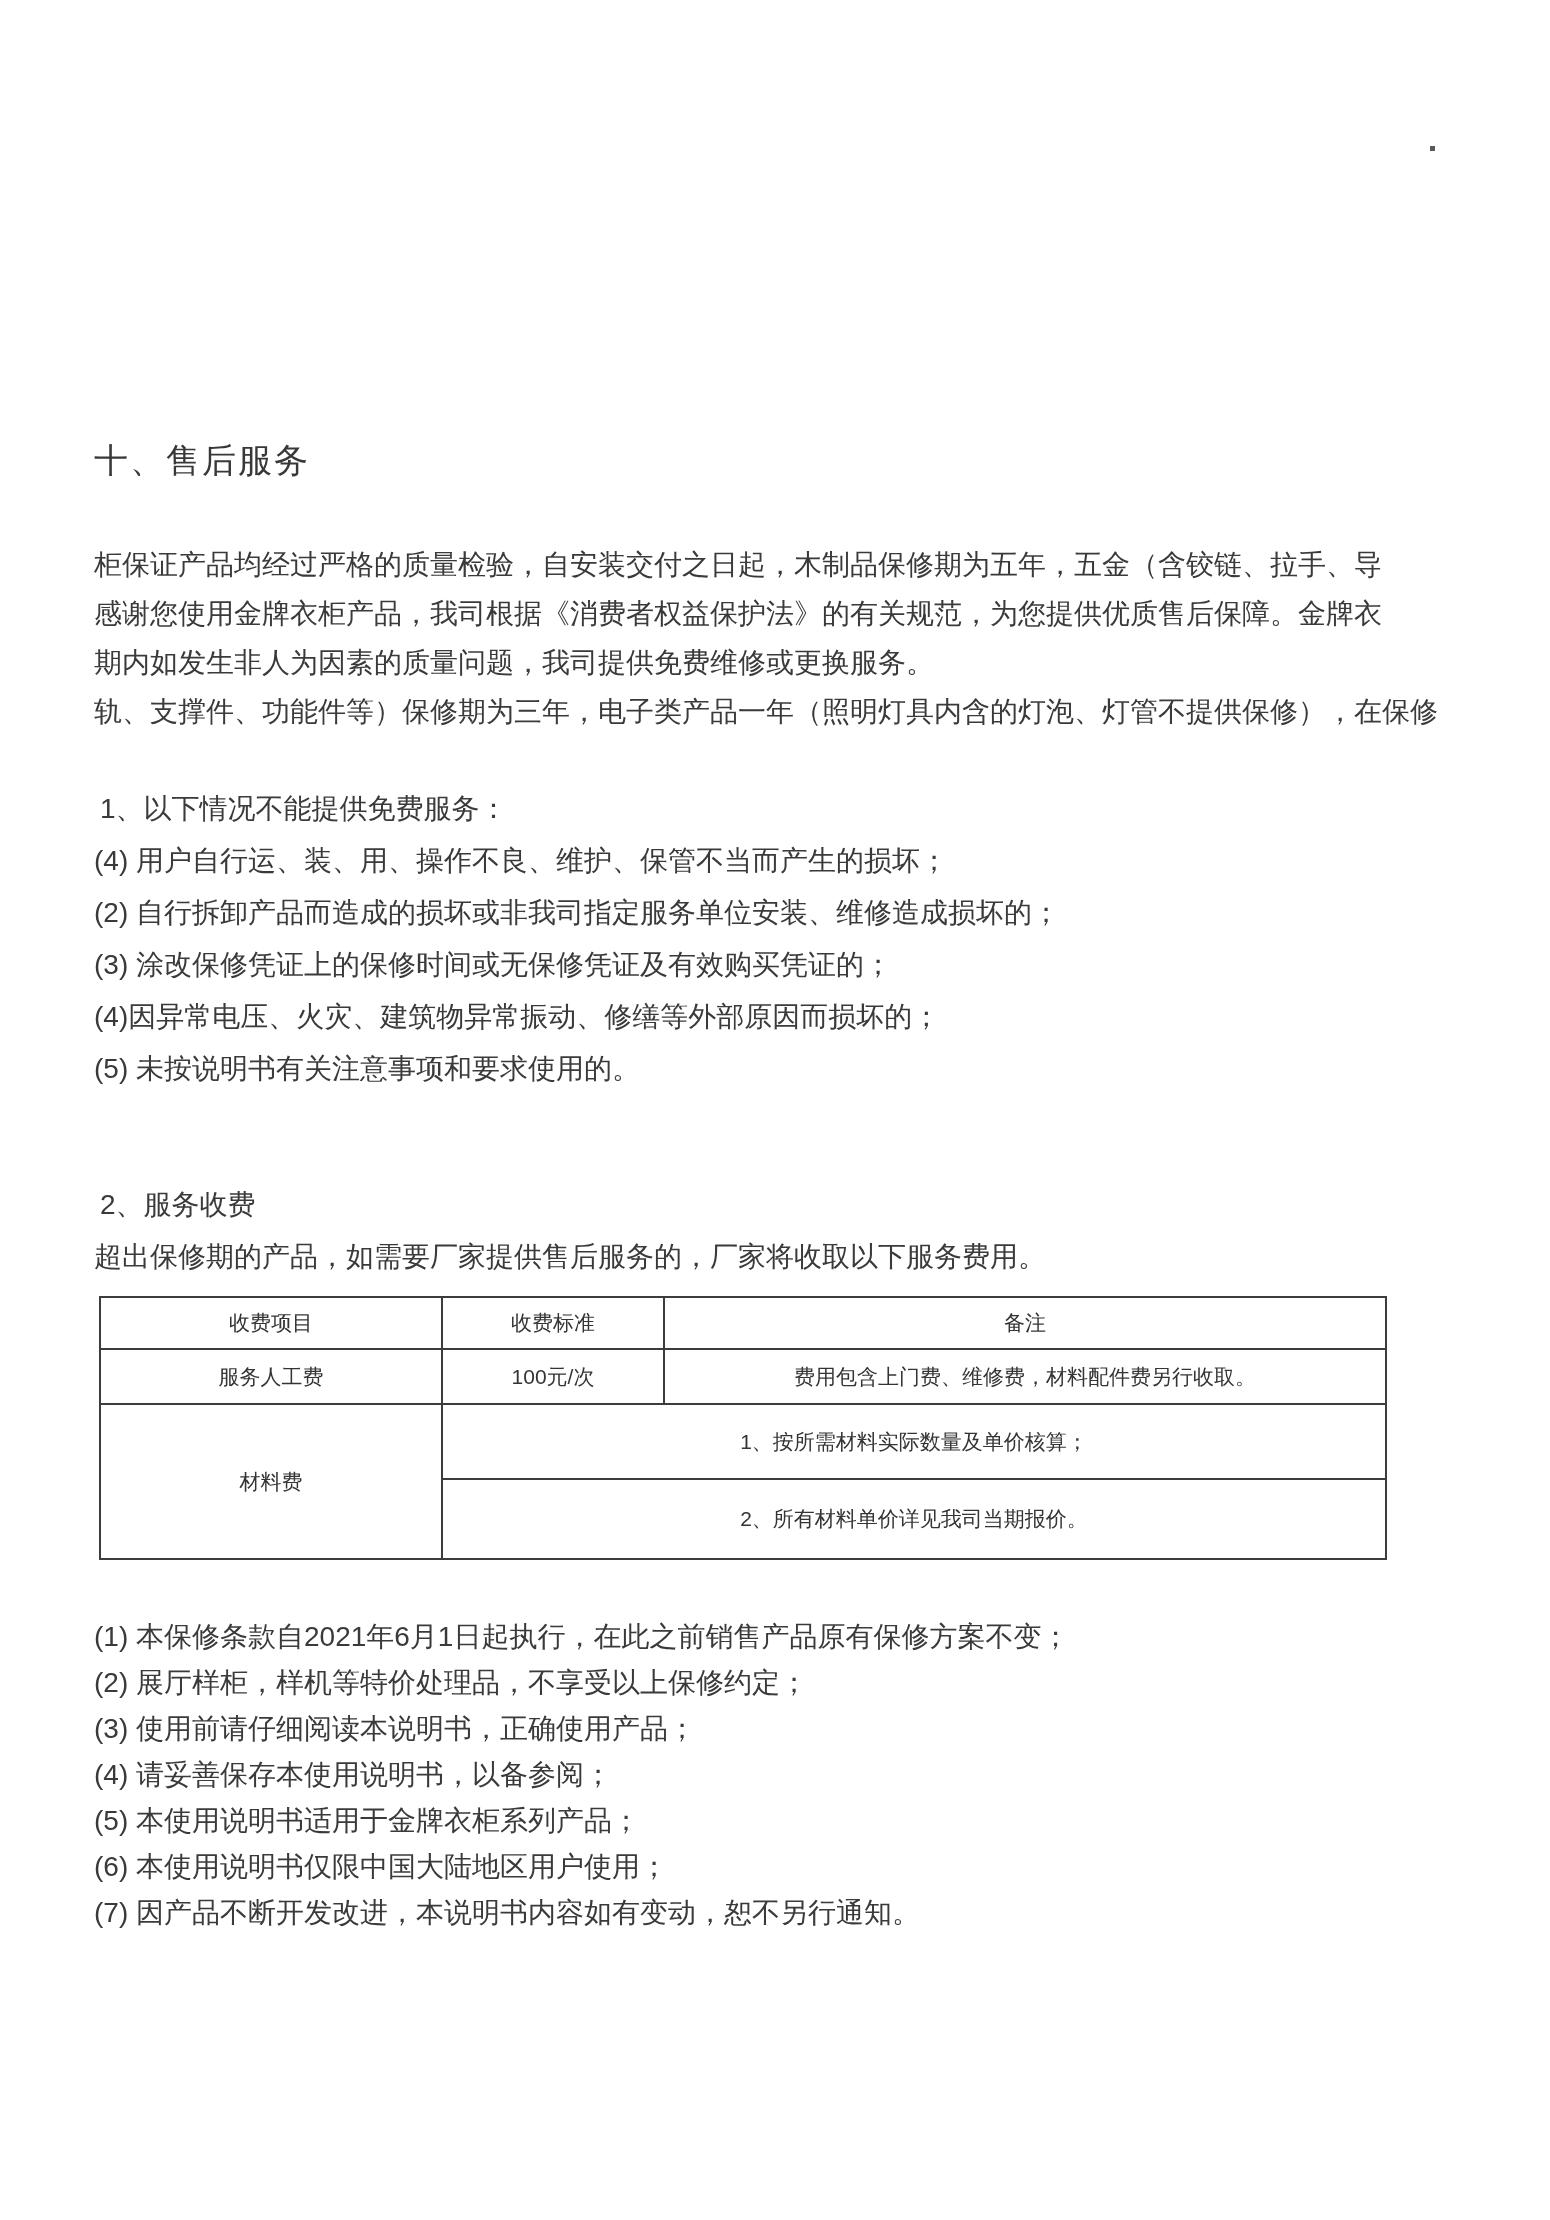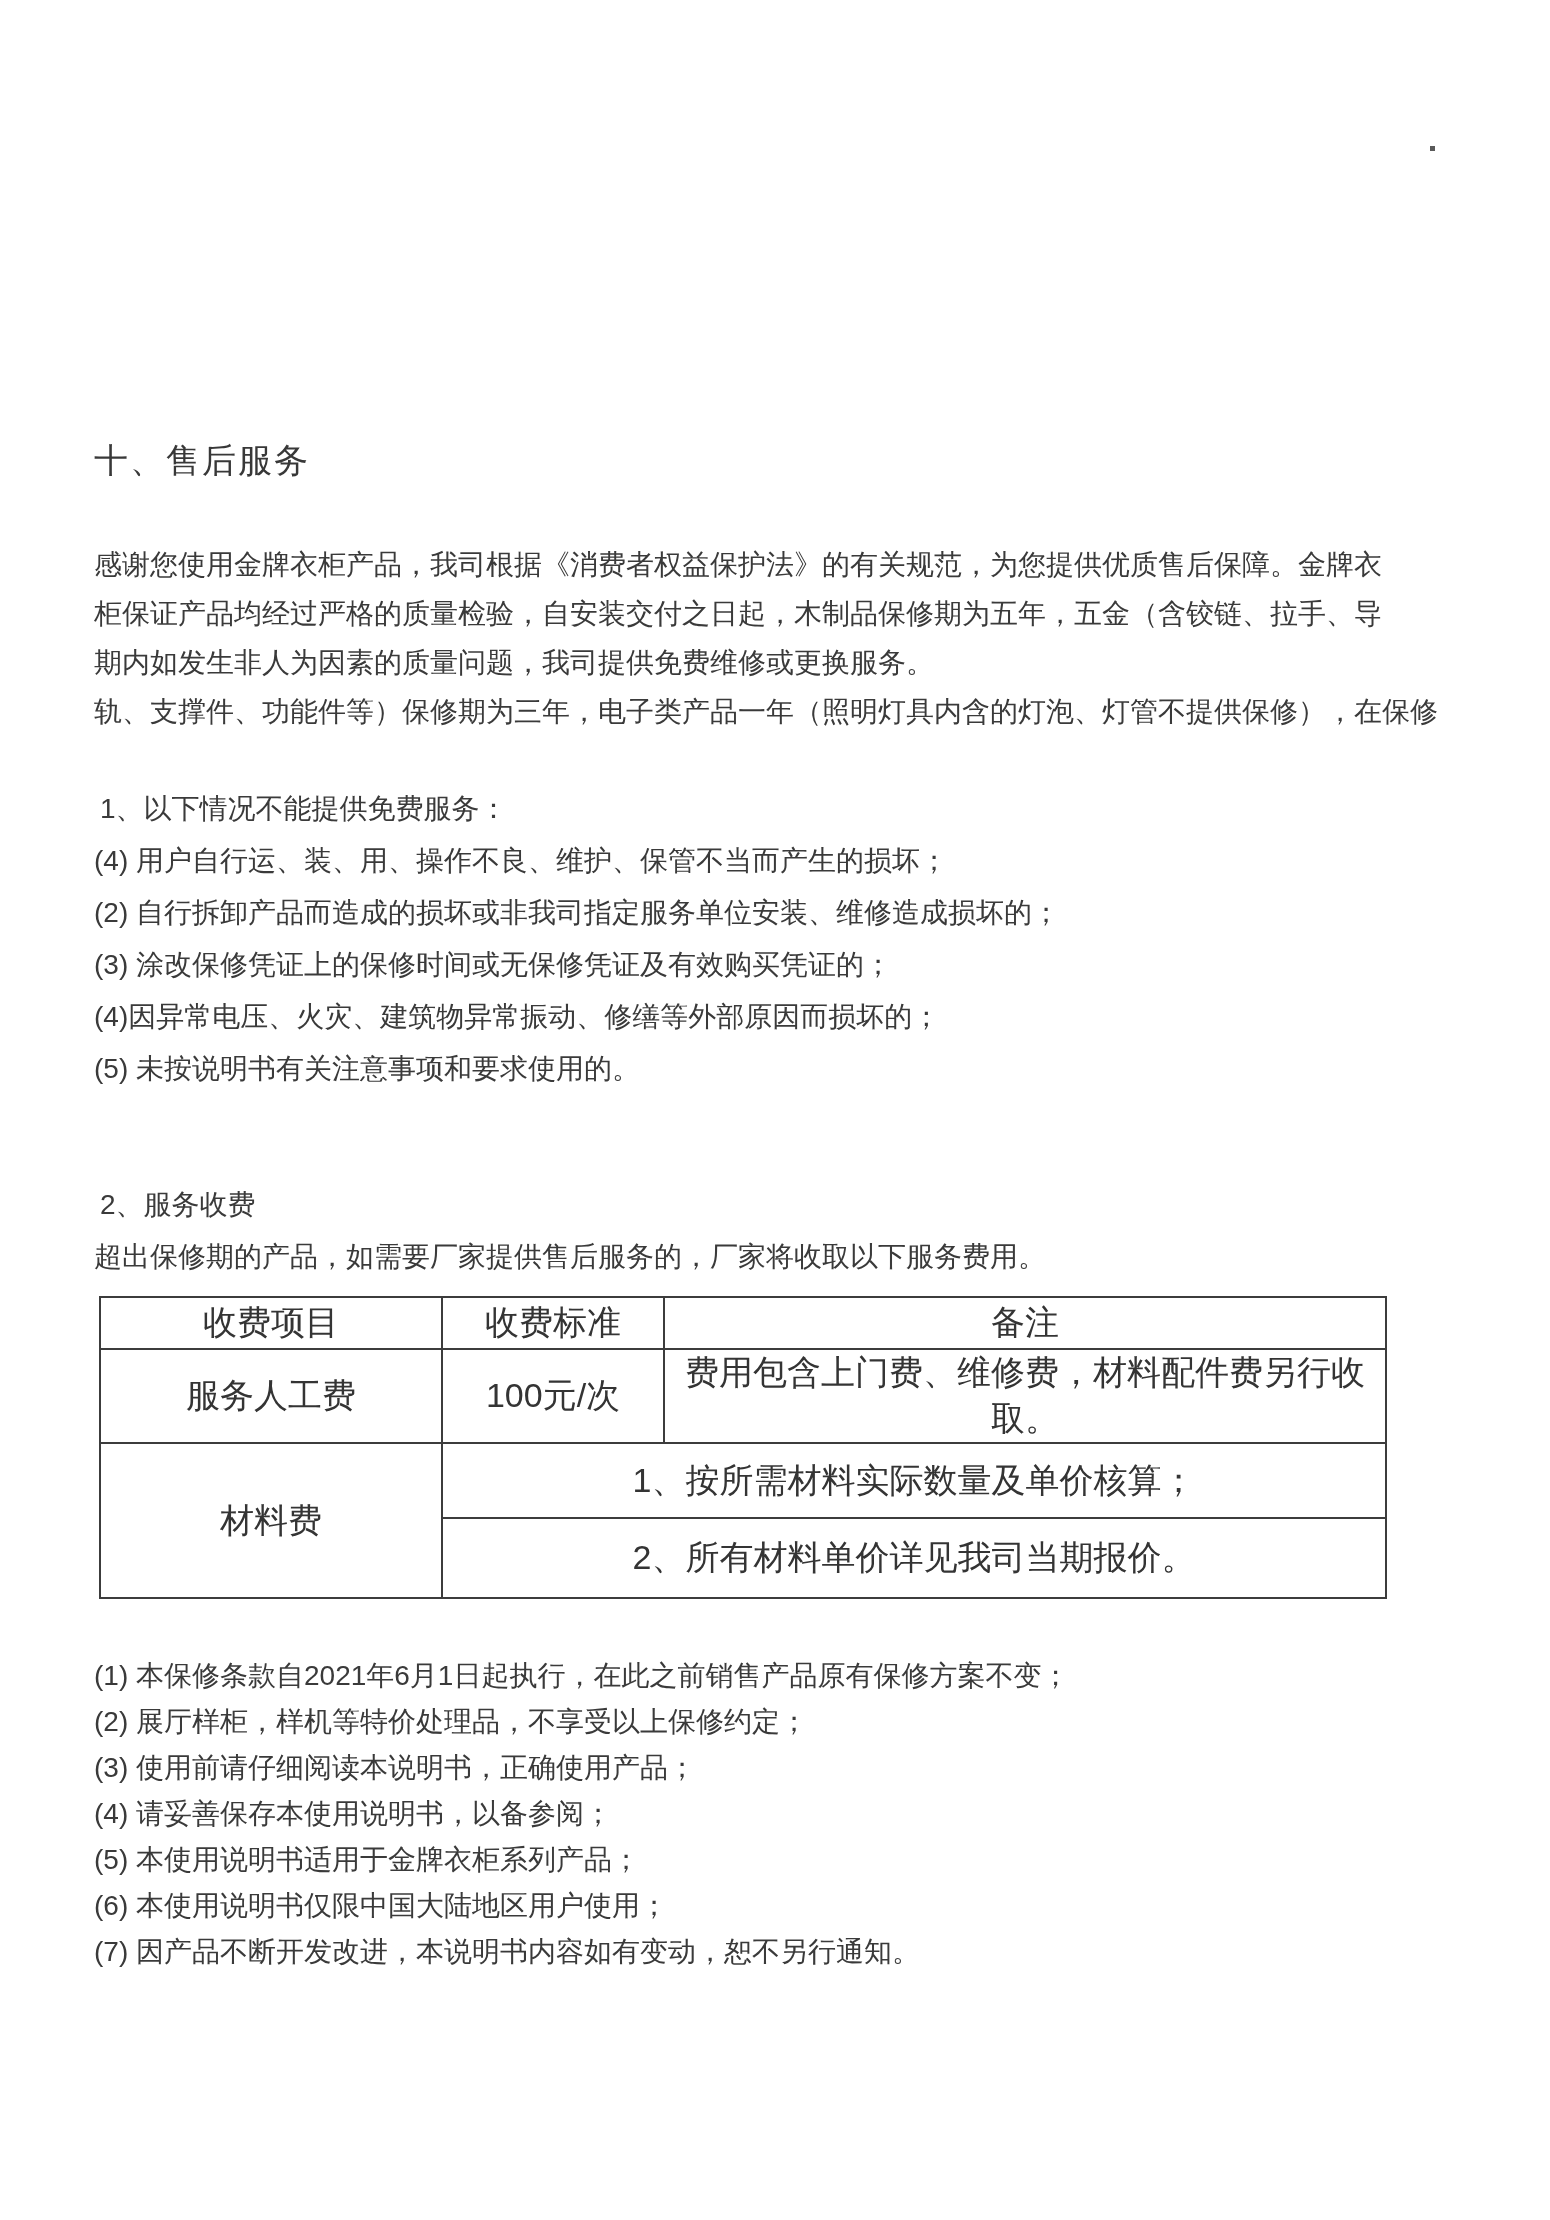--- a/index.html
+++ b/index.html
@@ -62,21 +62,21 @@
   }
   .h-indent {
     padding-left: 6px;
   }
   .fee-table {
     margin-top: 13px;
     margin-left: 5px;
     width: 1286px;
     border-collapse: collapse;
     table-layout: fixed;
-    font-size: 34px;
+    font-size: 21px;
     color: #343434;
     padding-left: 48px;
   }
   .fee-table th,
   .fee-table td {
     border: 2px solid #3c3c3c;
     text-align: center;
     vertical-align: middle;
     font-weight: 400;
     padding: 0;
@@ -100,22 +100,22 @@
 
 <div class="page">
 
   <div class="stray-dot"></div>
 
   <div class="doc">
 
     <div class="title">十、售后服务</div>
 
     <div class="intro">
+      <div class="line">柜保证产品均经过严格的质量检验，自安装交付之日起，木制品保修期为五年，五金（含铰链、拉手、导</div>
       <div class="line">感谢您使用金牌衣柜产品，我司根据《消费者权益保护法》的有关规范，为您提供优质售后保障。金牌衣</div>
-      <div class="line">柜保证产品均经过严格的质量检验，自安装交付之日起，木制品保修期为五年，五金（含铰链、拉手、导</div>
       <div class="line">期内如发生非人为因素的质量问题，我司提供免费维修或更换服务。</div>
       <div class="line">轨、支撑件、功能件等）保修期为三年，电子类产品一年（照明灯具内含的灯泡、灯管不提供保修），在保修</div>
     </div>
 
     <div class="sec1">
       <div class="line h-indent">1、以下情况不能提供免费服务：</div>
       <div class="line">(4) 用户自行运、装、用、操作不良、维护、保管不当而产生的损坏；</div>
       <div class="line">(2) 自行拆卸产品而造成的损坏或非我司指定服务单位安装、维修造成损坏的；</div>
       <div class="line">(3) 涂改保修凭证上的保修时间或无保修凭证及有效购买凭证的；</div>
       <div class="line">(4)因异常电压、火灾、建筑物异常振动、修缮等外部原因而损坏的；</div>

